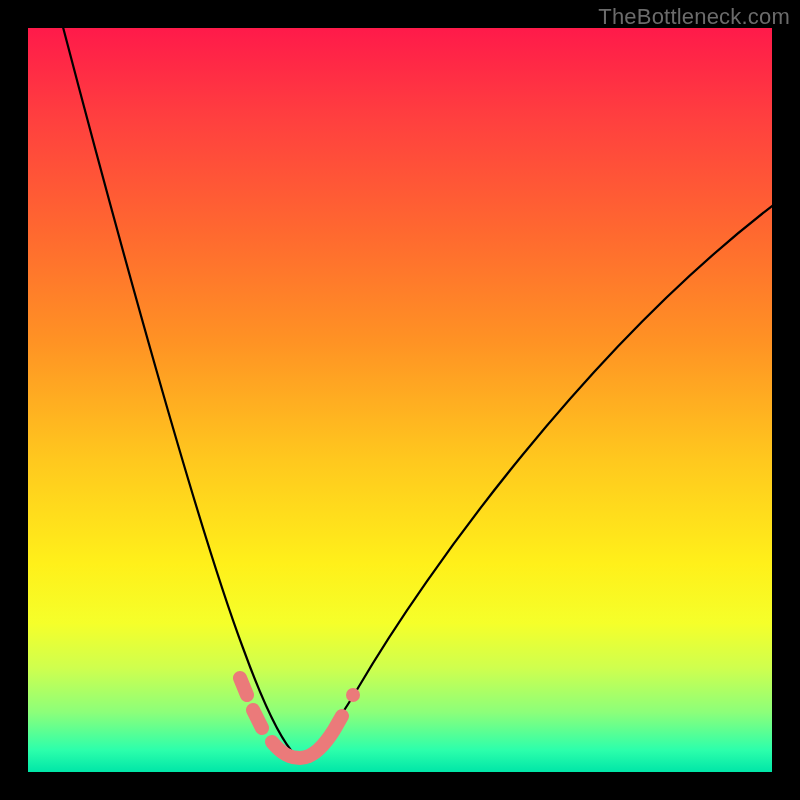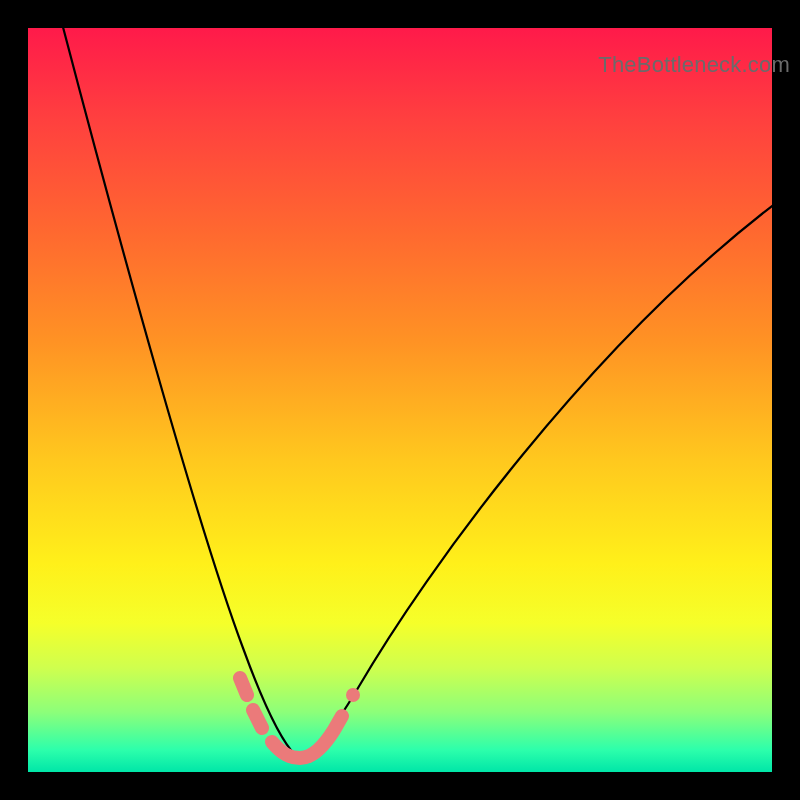--- a/index.html
+++ b/index.html
@@ -19,21 +19,20 @@
   }
   .watermark {
     position: absolute;
     top: 4px;
     right: 10px;
     color: #6b6b6b;
     font-size: 22px;
     font-weight: 500;
     letter-spacing: 0.2px;
     z-index: 10;
-    margin-top: 48px;
   }
   .plot {
     position: absolute;
     top: 28px;
     left: 28px;
     width: 744px;
     height: 744px;
     background: linear-gradient(
       to bottom,
       #ff1a4a 0%,

